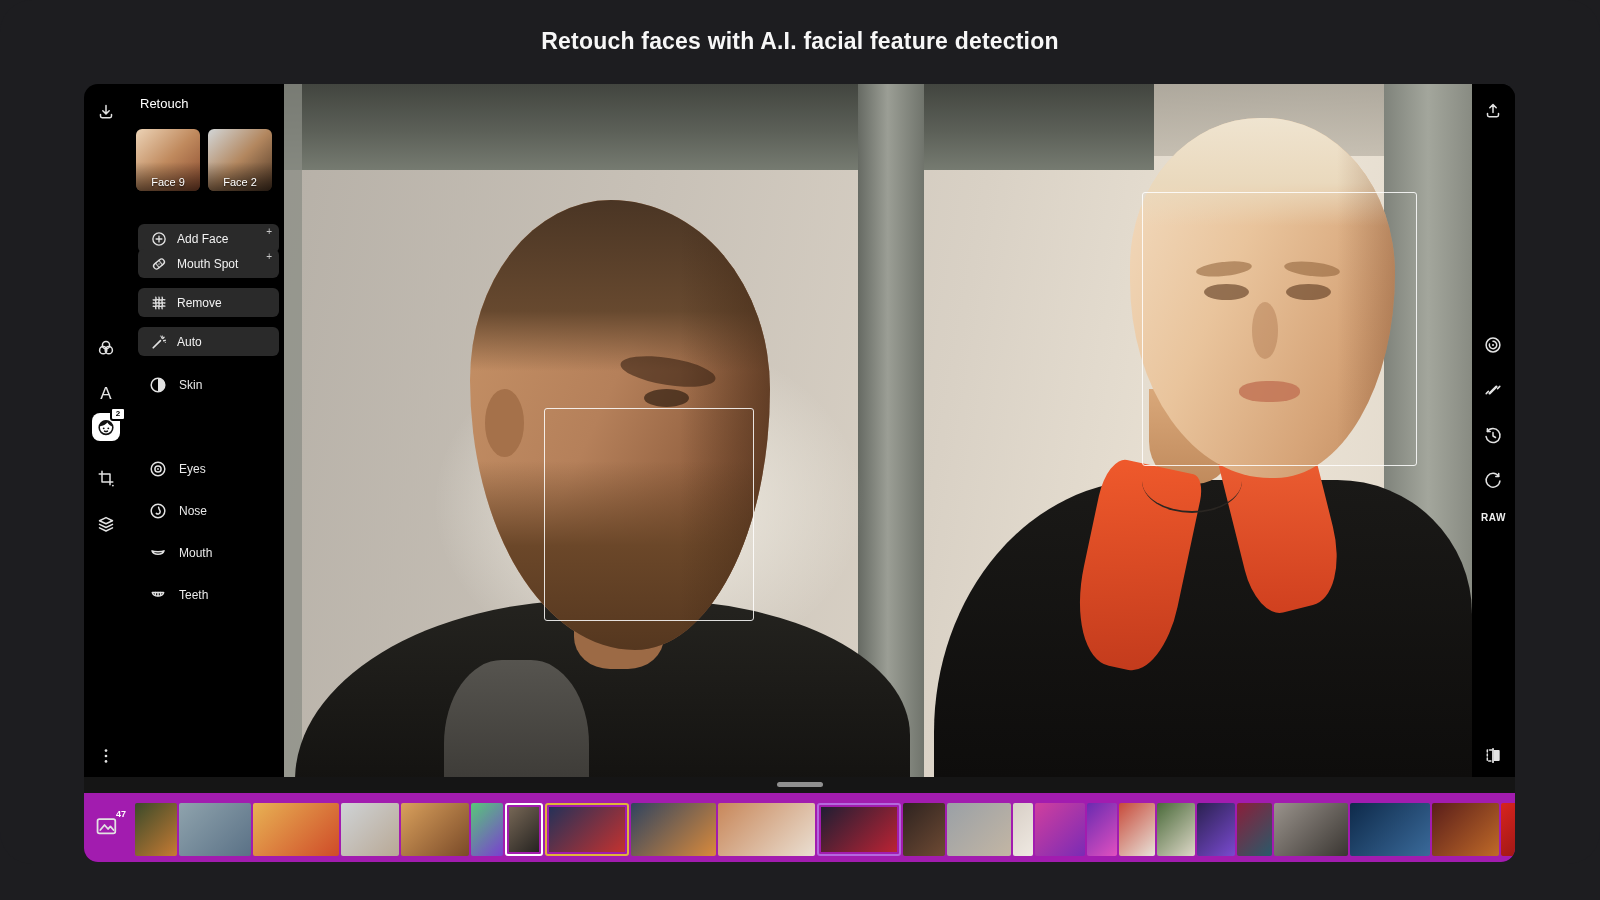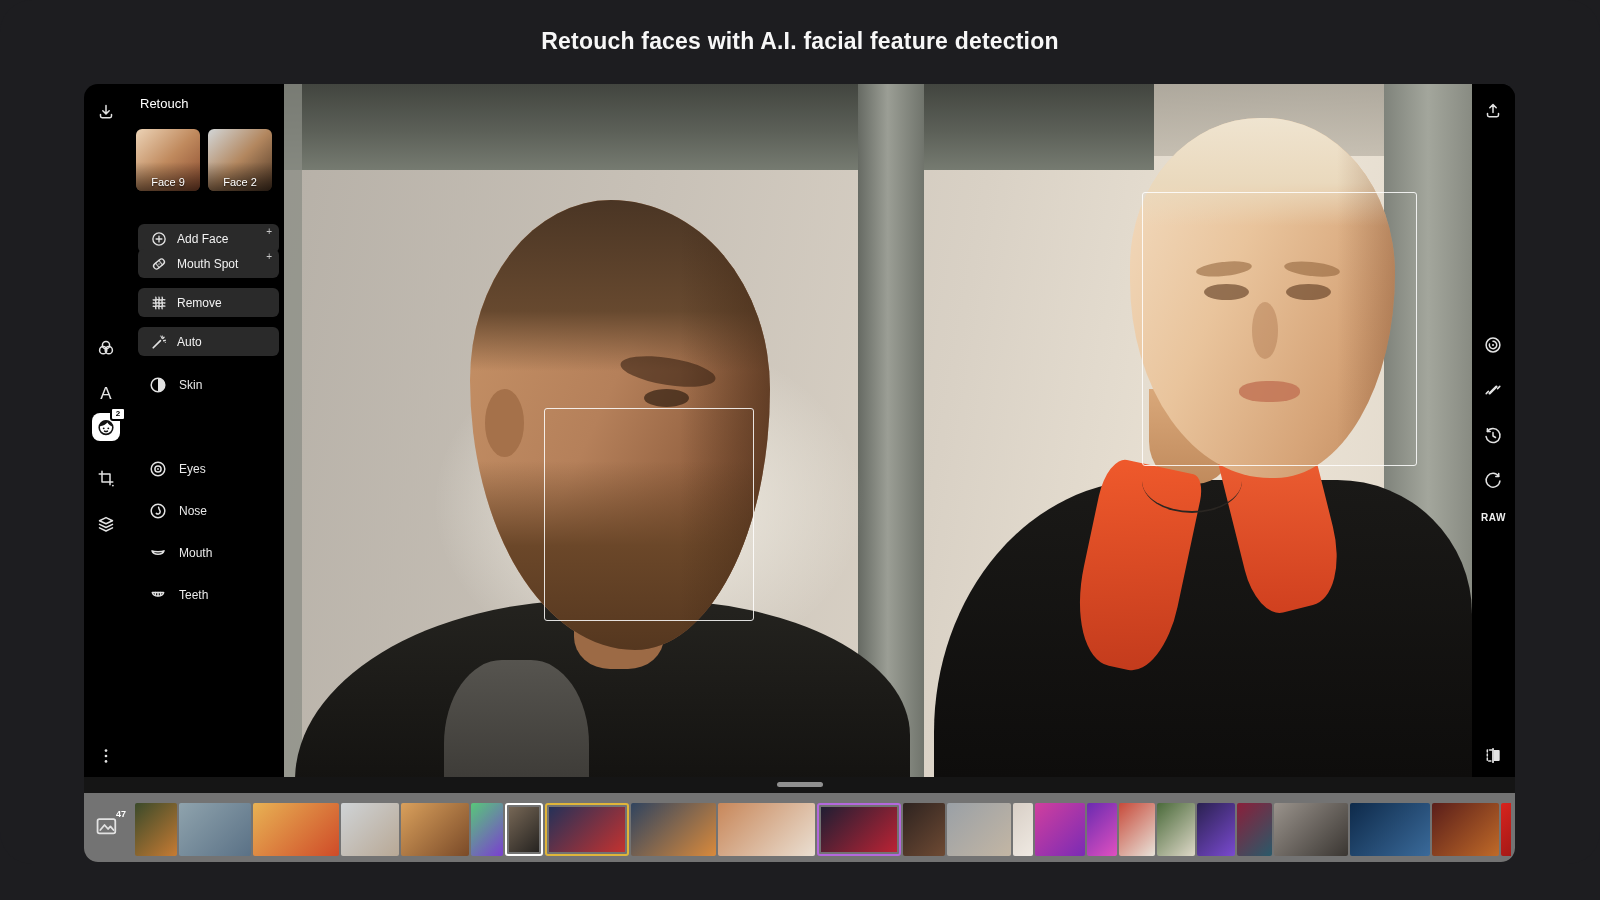--- a/index.html
+++ b/index.html
@@ -87,21 +87,21 @@
   .face-box.b1{left:260px;top:324px;width:208px;height:211px;}
   .face-box.b2{left:858px;top:108px;width:273px;height:272px;}
   
   .right-rail{position:absolute;left:1388px;top:0;width:43px;height:693px;background:#000;}
   .right-rail .rail-btn{left:3px;}
   .raw{position:absolute;left:0;top:428px;width:43px;text-align:center;font-size:10px;font-weight:700;
     letter-spacing:.5px;color:#f0f0f0;}
   
   .divider{position:absolute;left:0;top:693px;width:1431px;height:16px;background:#151515;}
   .handle{position:absolute;left:calc(50% - 23px);top:5px;width:46px;height:5px;background:#909090;border-radius:3px;}
-  .filmstrip{position:absolute;left:0;top:709px;width:1431px;height:69px;background:#737373;}
+  .filmstrip{position:absolute;left:0;top:709px;width:1431px;height:69px;background:#a21caf;padding-left:24px;}
   .photos-btn{position:absolute;left:10px;top:20px;width:34px;height:30px;}
   .photos-count{position:absolute;left:22px;top:-4px;font-size:9px;font-weight:700;color:#fff;}
   .thumbs{position:absolute;left:51px;top:10px;right:4px;height:53px;display:flex;gap:2px;
     align-items:stretch;overflow:hidden;}
   .thumb{flex:0 0 auto;height:53px;border-radius:2px;box-sizing:border-box;}
   .thumb.bordered{border:2px solid #fff;padding:2px;background-clip:content-box;border-radius:3px;}
 </style>
 </head>
 <body>
 

